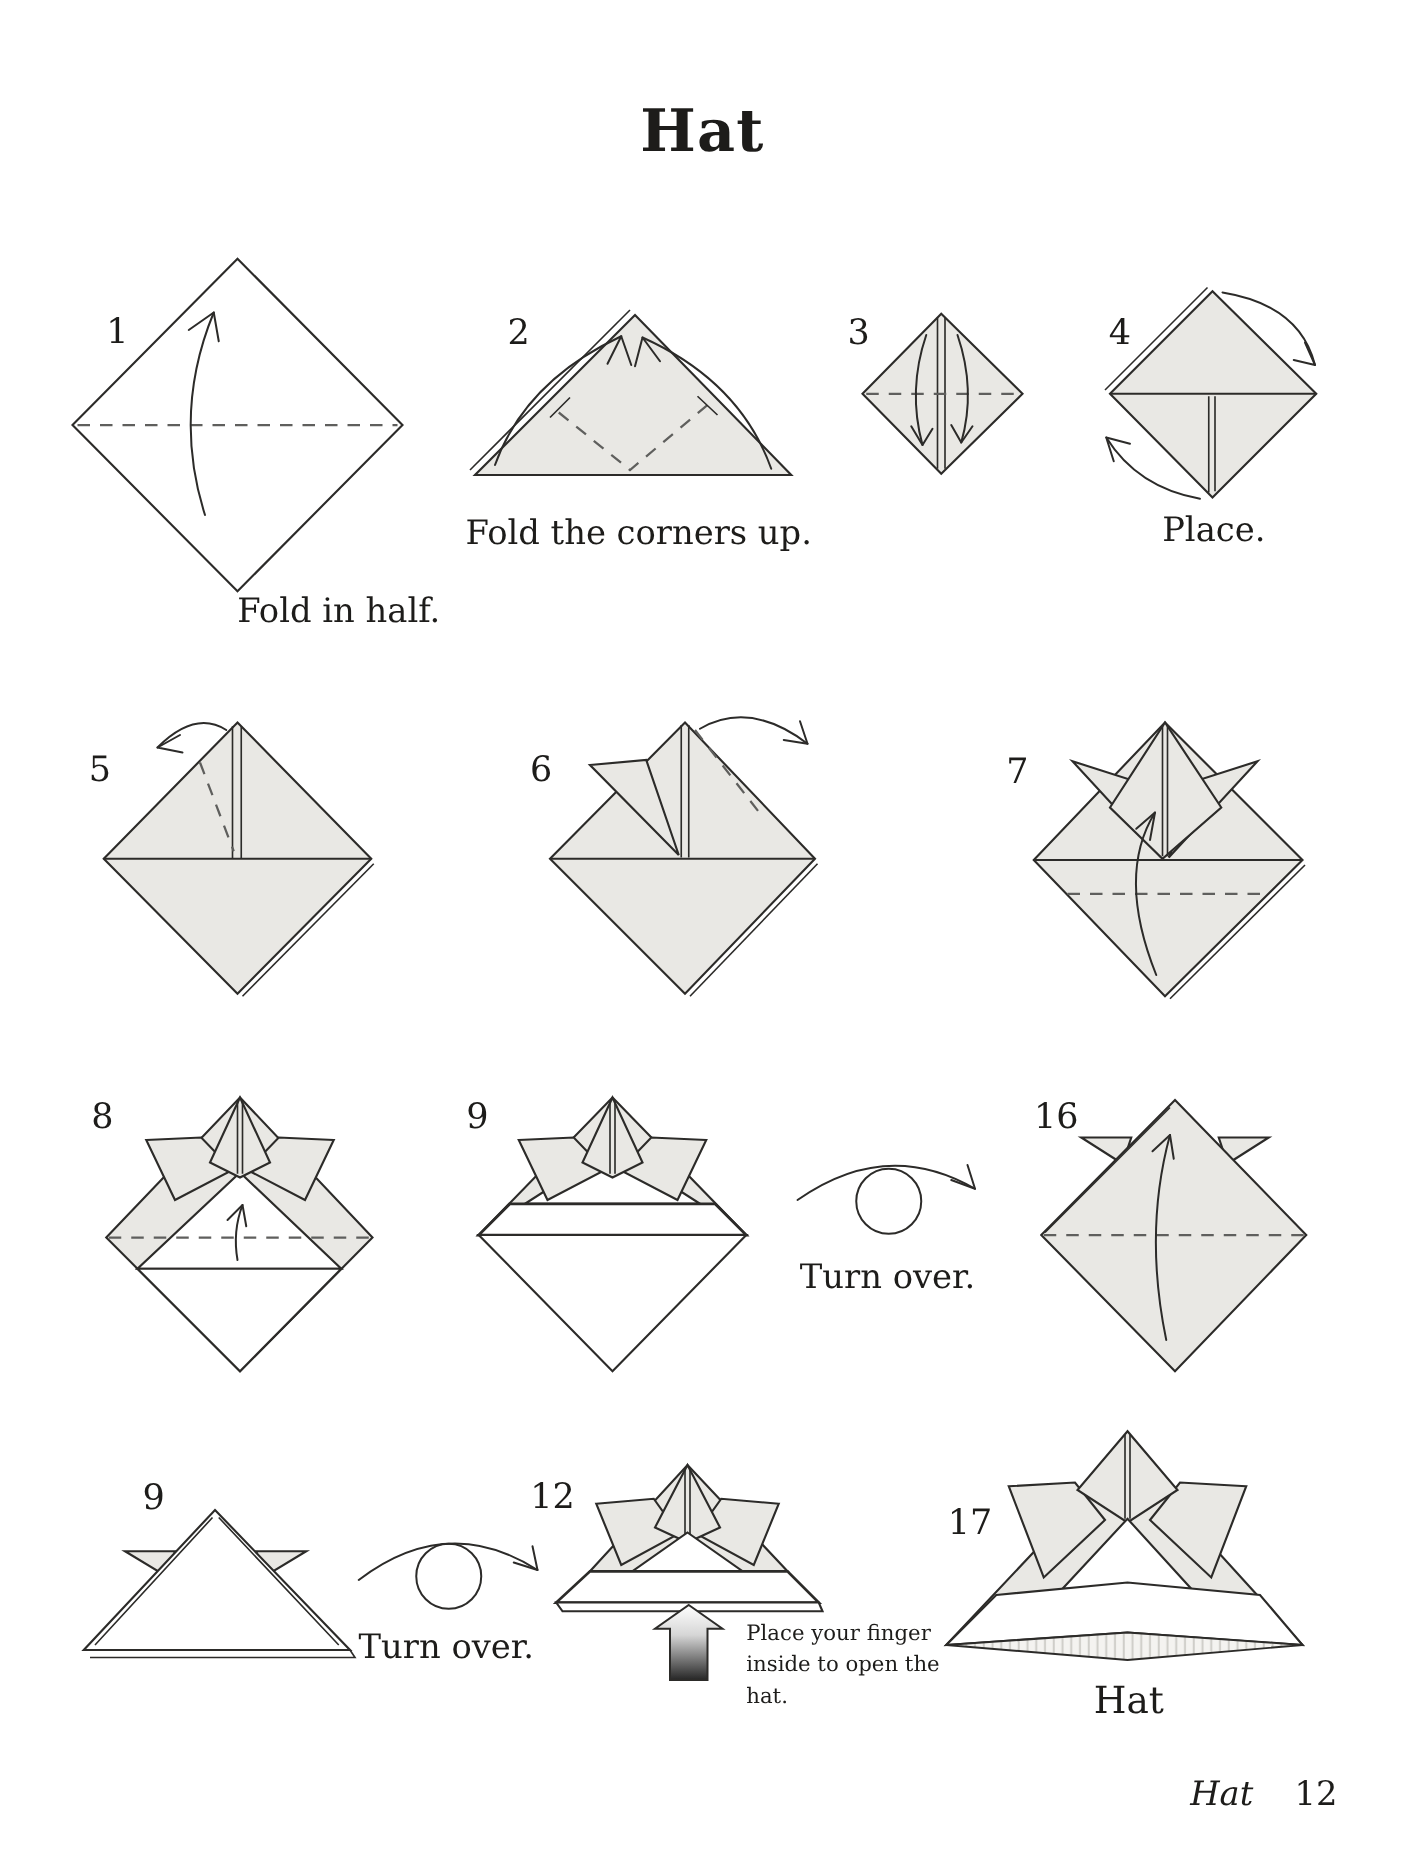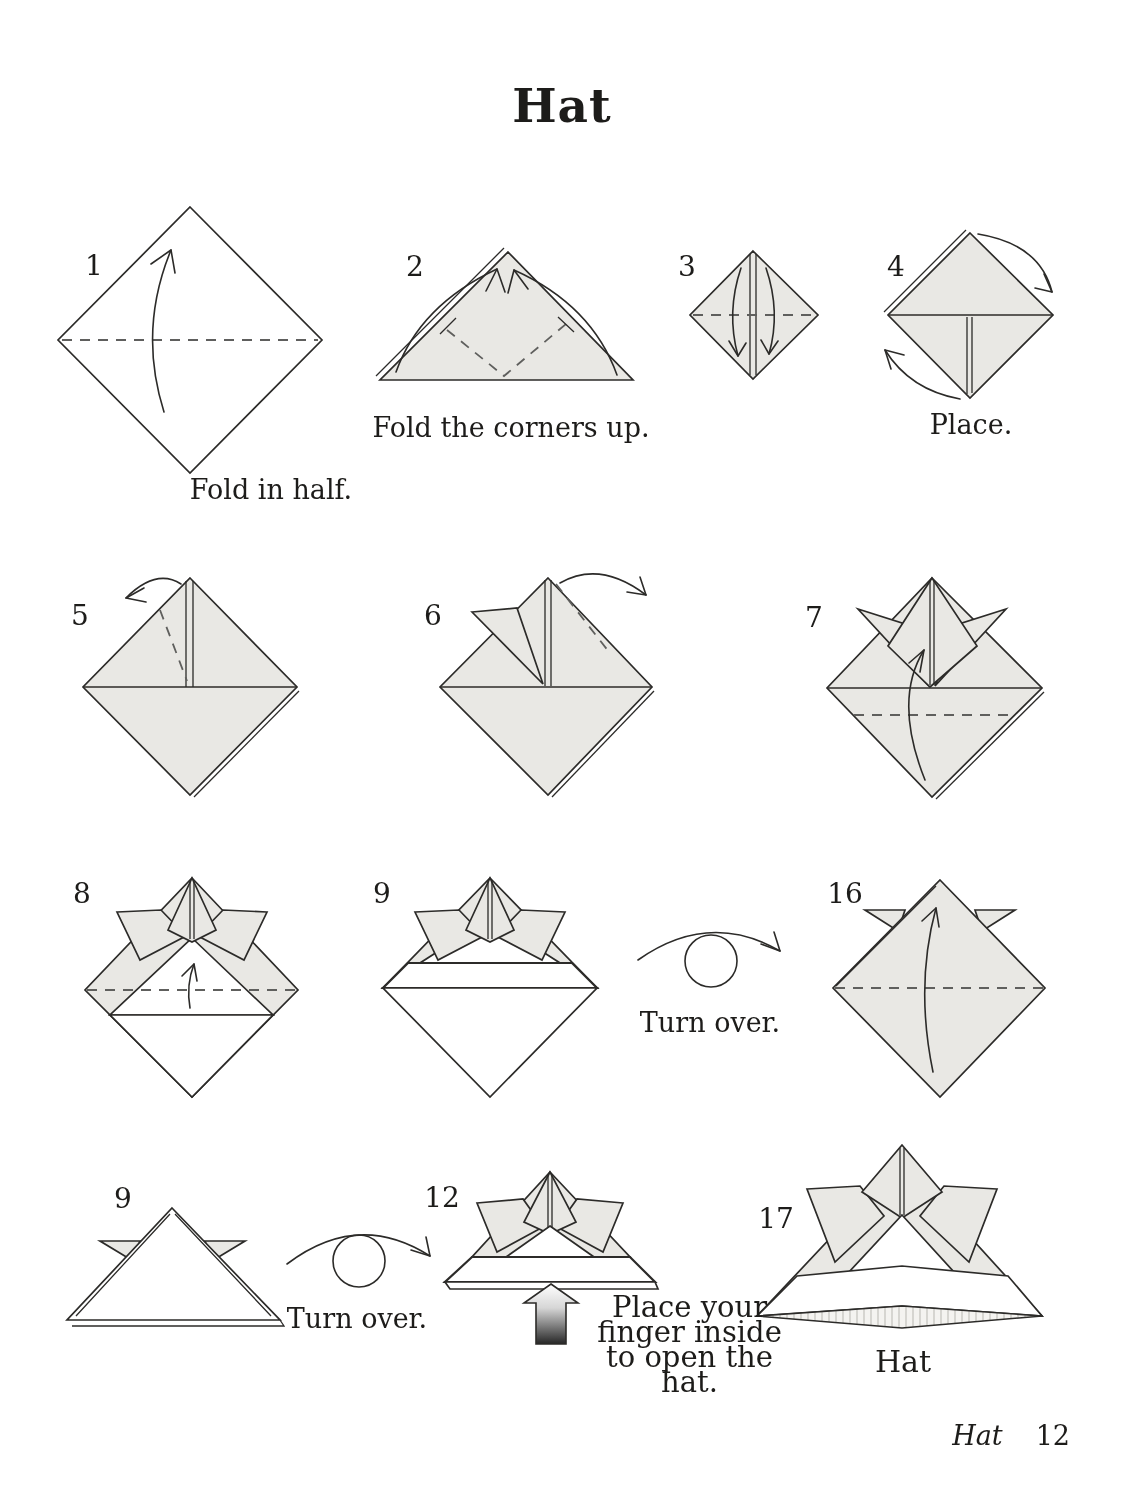--- a/index.html
+++ b/index.html
@@ -10,21 +10,21 @@
   #page{position:relative;width:1125px;height:1500px;background:var(--background);
         font-family:"DejaVu Serif","Liberation Serif",serif;color:var(--text);overflow:hidden;}
   #diagram-svg{position:absolute;left:0;top:0;}
   .t{position:absolute;transform:translate(-50%,-50%);white-space:nowrap;
      font-family:"DejaVu Serif","Liberation Serif",serif;color:var(--text);}
   .num{font-size:28px;}
   .cap{font-size:27px;}
   #page-title{position:absolute;left:562px;top:78px;transform:translateX(-50%);
       font-size:47px;font-weight:bold;letter-spacing:1px;}
   #finger-caption{position:absolute;left:597px;top:1295px;width:185px;
-      font-size:29px;line-height:25px;white-space:normal;text-align:center;}
+      font-size:17px;line-height:25px;white-space:normal;}
   #hat-caption{font-size:30px;}
   #footer{position:absolute;top:1420px;right:55px;font-size:27px;display:flex;gap:33px;}
   #footer .chapter{font-style:italic;}
   
   .fg{fill:var(--paper-gray);stroke:var(--outline);stroke-width:1.7;stroke-linejoin:miter;}
   .fw{fill:var(--paper-white);stroke:var(--outline);stroke-width:1.7;stroke-linejoin:miter;}
   .ln{fill:none;stroke:var(--outline);stroke-width:1.7;}
   .thn{fill:none;stroke:var(--outline);stroke-width:1.3;}
   .dsh{fill:none;stroke:var(--dash);stroke-width:1.8;stroke-dasharray:10 8;}
   .ar{fill:none;stroke:var(--outline);stroke-width:1.6;stroke-linecap:round;}

